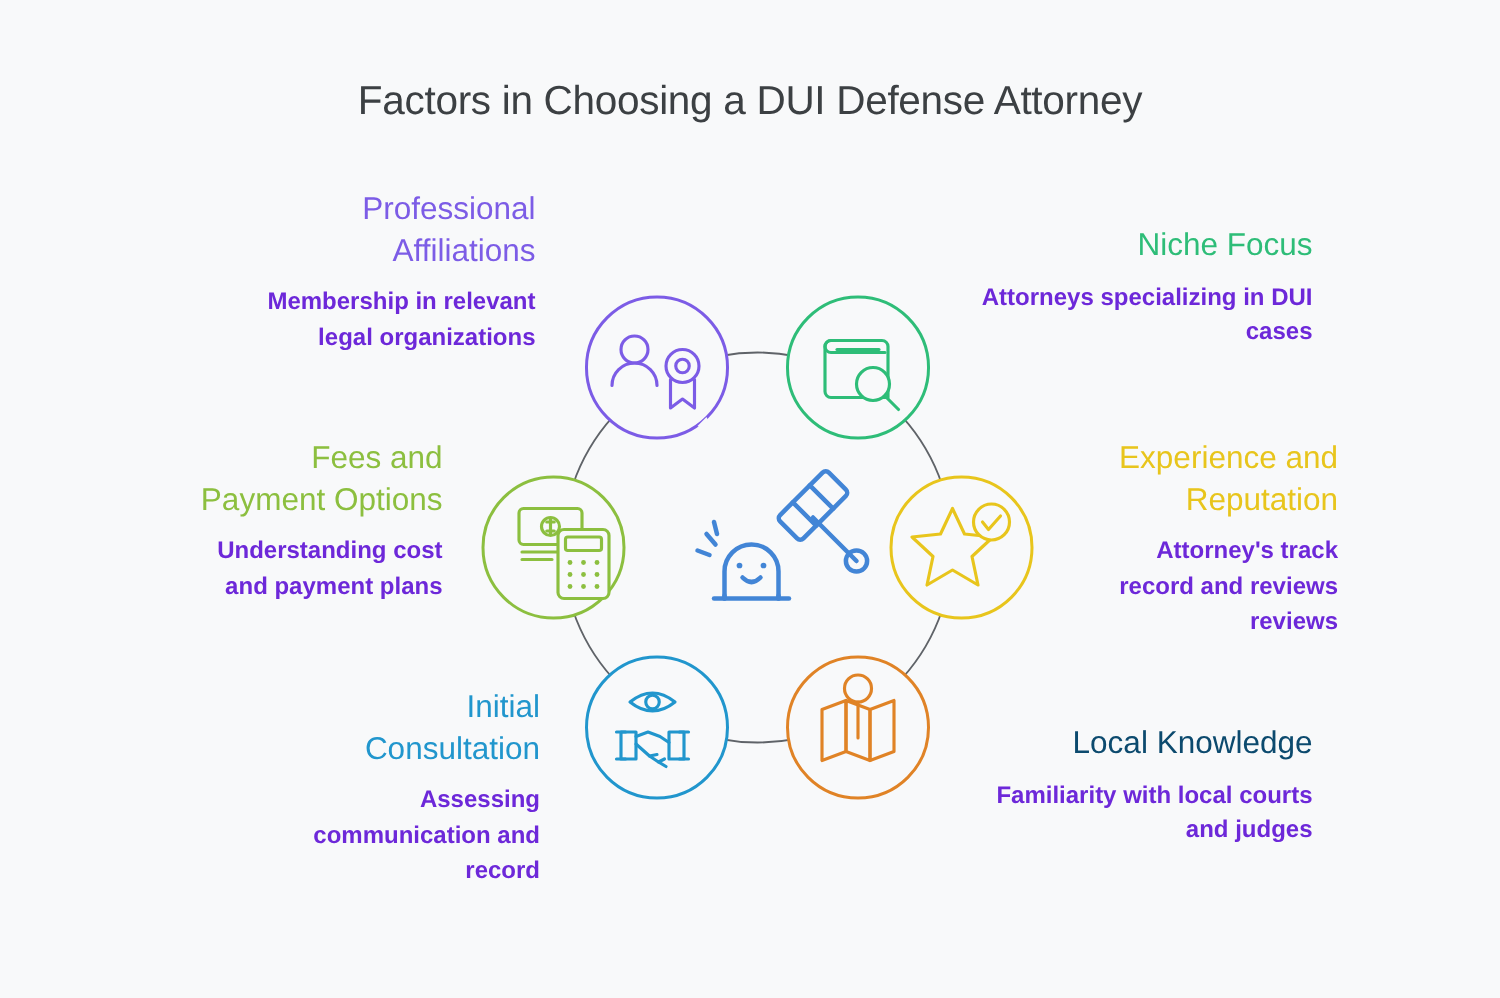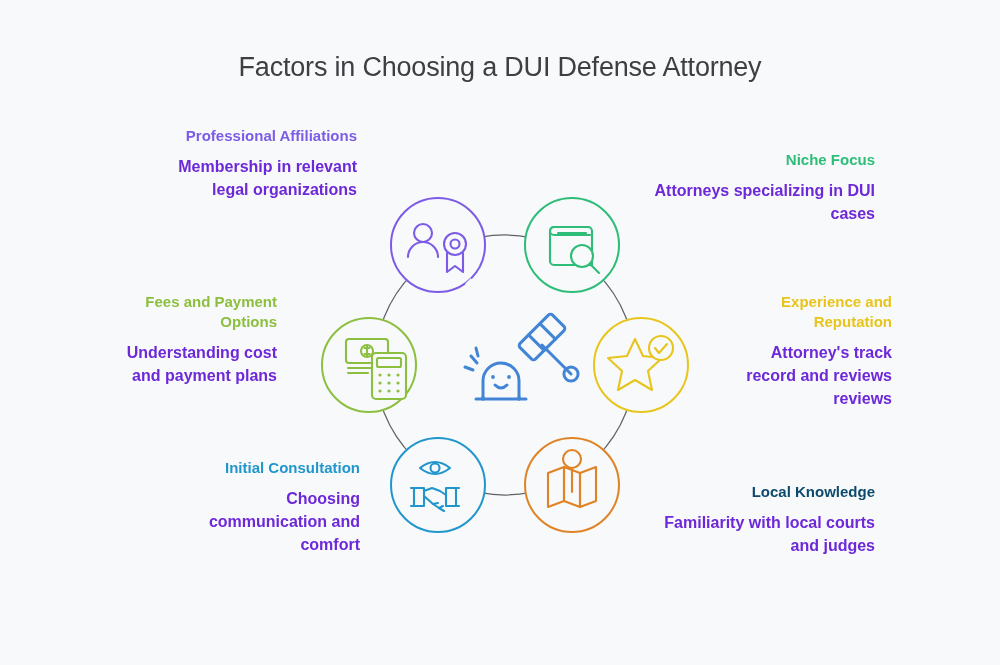--- a/index.html
+++ b/index.html
@@ -44,42 +44,42 @@
     width: 430px;
     height: 400px;
   }
   .stage svg { display: block; overflow: visible; }
 
   
   .label {
     position: absolute;
   }
   .label .heading {
-    font-size: 15px;
-    font-weight: bold;
+    font-size: 21px;
+    font-weight: normal;
     line-height: 1.32;
     margin-bottom: 9px;
   }
   .label .desc {
     font-size: 16px;
     font-weight: bold;
     line-height: 1.45;
     color: #6d28d9;
   }
 
   .align-right { text-align: right; }
   .align-left  { text-align: right; }
 
   
   .lbl-professional { left: 155px;  top: 126px; width: 202px; }
   .lbl-niche        { left: 645px;  top: 150px; width: 230px; }
   .lbl-experience   { left: 720px;  top: 292px; width: 172px; }
   .lbl-local        { left: 645px;  top: 482px; width: 230px; }
   .lbl-initial      { left: 200px;  top: 458px; width: 160px; }
-  .lbl-fees         { left: 110px;  top: 292px; width: 167px; }
+  .lbl-fees         { left: 128px;  top: 292px; width: 167px; }
 </style>
 </head>
 <body style="background: rgb(248, 249, 250);">
 
 <div class="canvas">
 
   <div class="title" style="color: rgb(60, 64, 67);">Factors in Choosing a DUI Defense Attorney</div>
 
   <div class="stage">
     <svg width="430" height="400" viewBox="0 0 430 400" xmlns="http://www.w3.org/2000/svg">
@@ -233,21 +233,21 @@
     <div class="desc">Attorney's track record and reviews reviews</div>
   </div>
 
   <div class="label lbl-local align-left">
     <div class="heading" style="color: #0c4a6e;">Local Knowledge</div>
     <div class="desc">Familiarity with local courts and judges</div>
   </div>
 
   <div class="label lbl-initial align-right">
     <div class="heading" style="color: rgb(33, 150, 205);">Initial Consultation</div>
-    <div class="desc">Choosing communication and comfort</div>
+    <div class="desc">Assessing communication and record</div>
   </div>
 
   <div class="label lbl-fees align-right">
     <div class="heading" style="color: rgb(140, 191, 63);">Fees and Payment Options</div>
     <div class="desc">Understanding cost and payment plans</div>
   </div>
 
 </div>
 
 </body></html>

